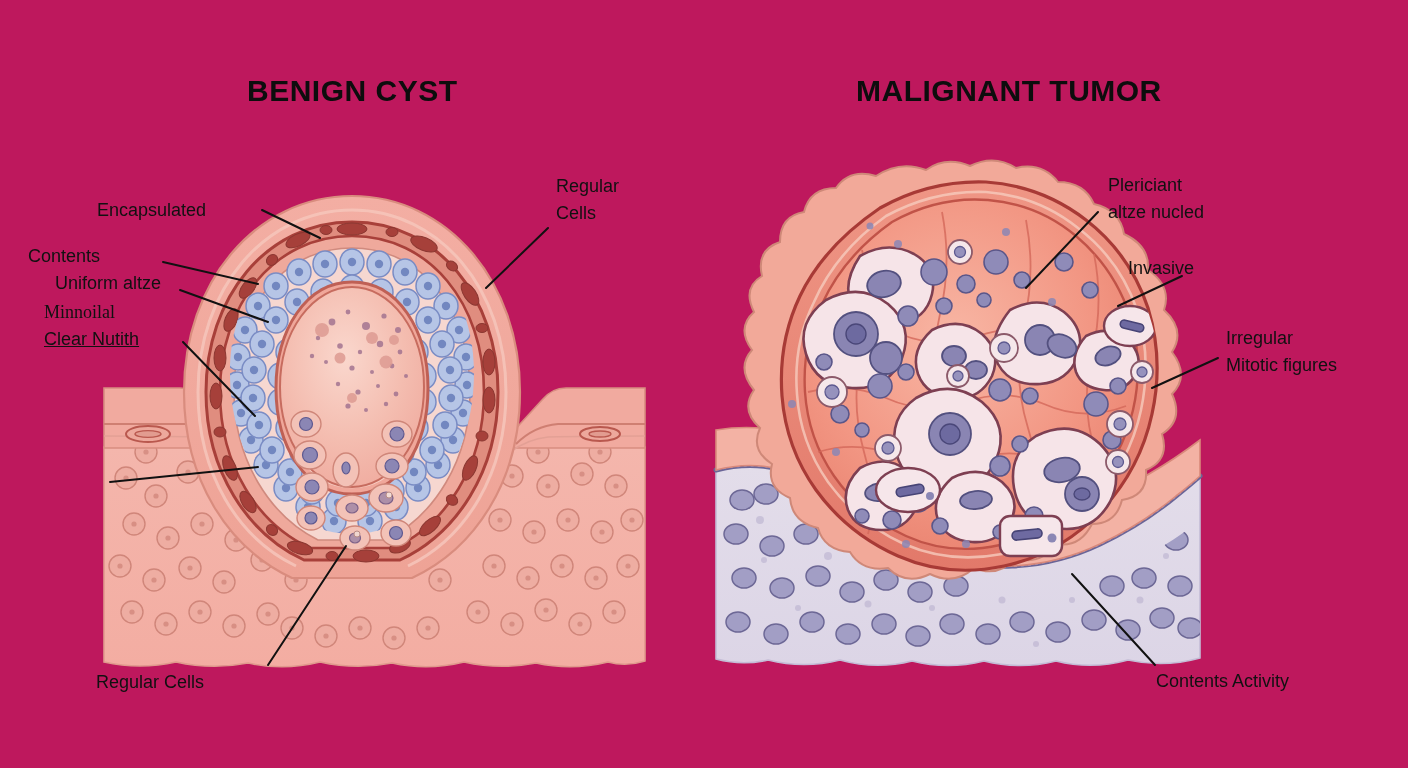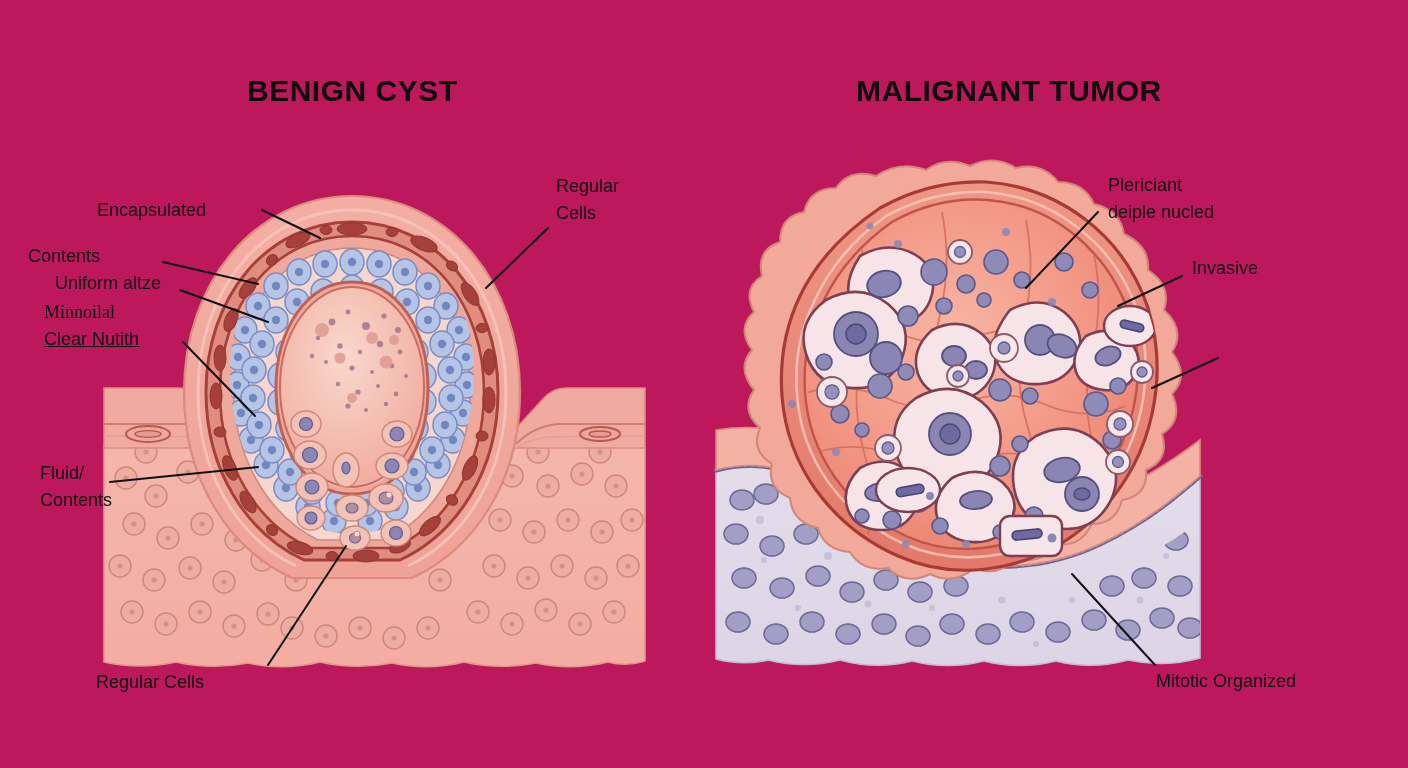--- a/index.html
+++ b/index.html
@@ -605,21 +605,21 @@
   <div class="title" id="title-benign">BENIGN CYST</div>
   <div class="title" id="title-malignant">MALIGNANT TUMOR</div>
 
   <div class="lbl" style="left:97px;top:197px;text-align:center;">Encapsulated</div>
   <div class="lbl" style="left:28px;top:243px;">Contents</div>
   <div class="lbl" style="left:28px;top:270px;margin-left:27px;">Uniform altze</div>
   <div class="lbl" style="left:44px;top:299px;font-family:Liberation Serif, serif;">Minnoilal</div>
   <div class="lbl" style="left:44px;top:326px;text-decoration:underline;">Clear Nutith</div>
   <div class="lbl" style="left:556px;top:173px;">Regular
 Cells</div>
-  <div class="lbl" style="left:40px;top:460px;">Fluid/
-Contents</div>
   <div class="lbl" style="left:96px;top:669px;">Regular Cells</div>
 
   <div class="lbl" style="left:1108px;top:172px;">Plericiant
-deiple nucled</div>
-  <div class="lbl" style="left:1192px;top:255px;">Invasive</div>
-  <div class="lbl" style="left:1156px;top:668px;">Mitotic Organized</div>
+altze nucled</div>
+  <div class="lbl" style="left:1128px;top:255px;">Invasive</div>
+  <div class="lbl" style="left:1226px;top:325px;">Irregular
+Mitotic figures</div>
+  <div class="lbl" style="left:1156px;top:668px;">Contents Activity</div>
 </div>
 
 </body></html>

